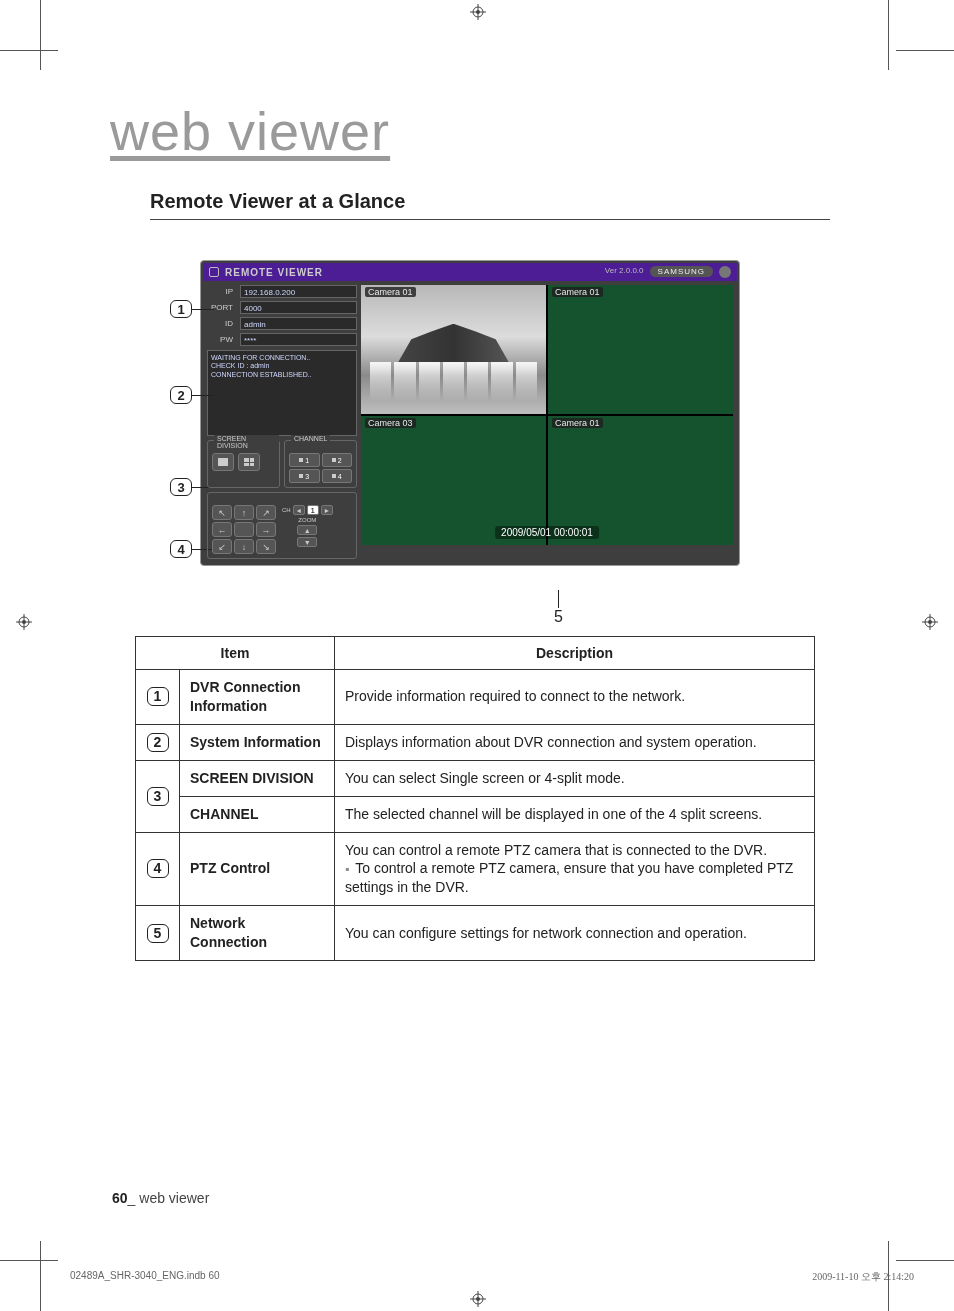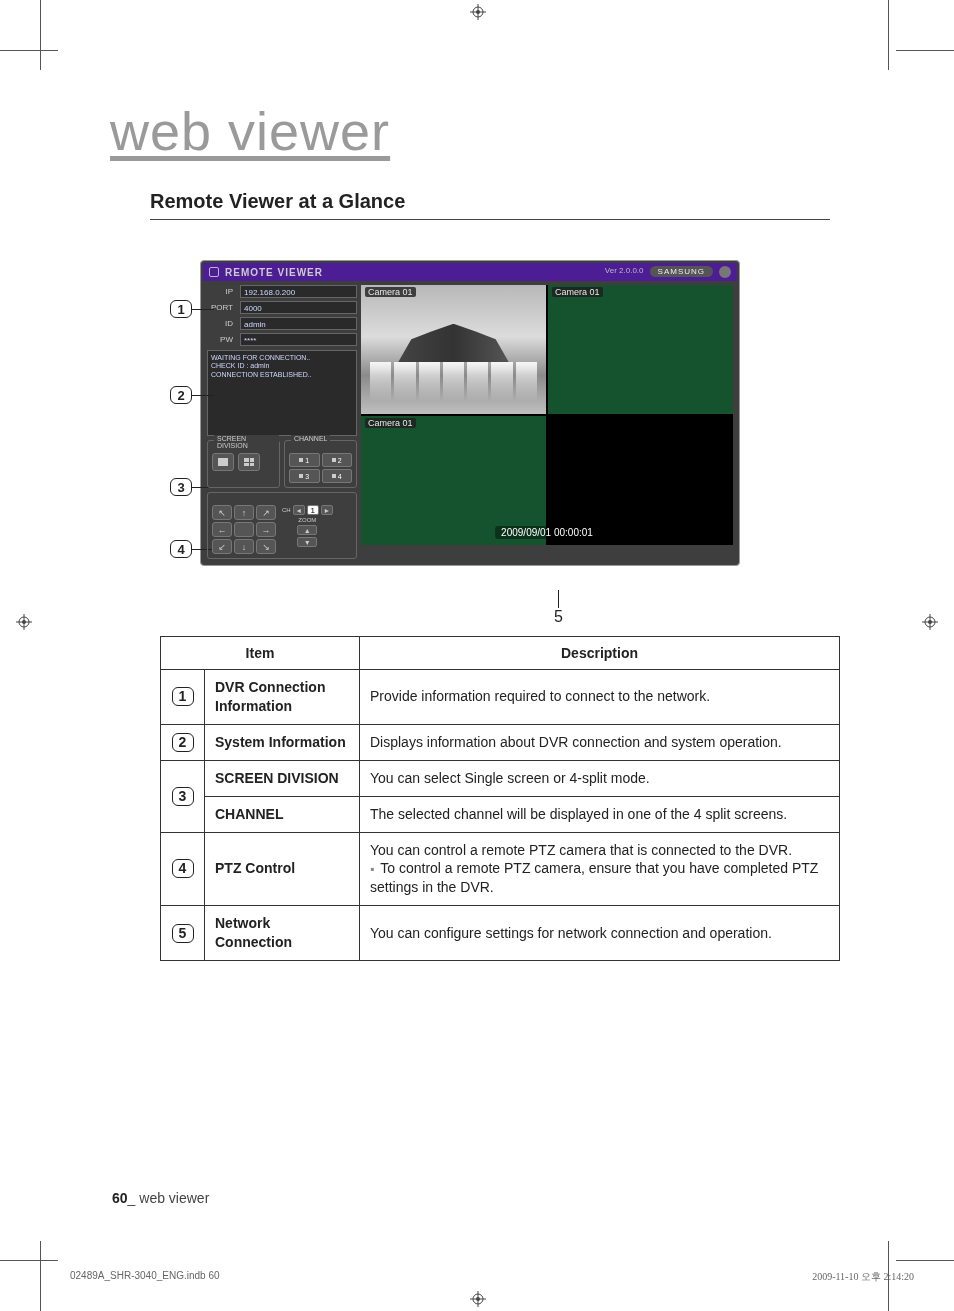--- a/index.html
+++ b/index.html
@@ -128,21 +128,21 @@
   .fountain span{ flex:1; background: linear-gradient(180deg, rgba(255,255,255,.9), rgba(255,255,255,0));}
   .v-timestamp { position: absolute; bottom: 6px; left: 50%; transform: translateX(-50%); color: #fff; font-size: 10px; background: rgba(0,0,0,.4); padding: 1px 6px; border-radius: 3px;}
   .bottom-bar { display:flex; gap:8px; justify-content:center; padding:8px;}
   .bb-btn { display:flex; align-items:center; gap:6px; background: linear-gradient(180deg,#777,#4a4a4a); border:1px solid #333; border-radius:4px; height:18px; padding:0 12px; color:#eee; font-size:8px; letter-spacing:1px;}
   .bb-icon { width:10px; height:10px; border-radius:50%; background:#9cf;}
   .bb-icon.red { background:#f99;}
   .bb-icon.gear { background:#ccc;}
 
   
   table.desc {
-    margin: 70px 0 0 50px;
+    margin: 70px 0 0 25px;
     width: 680px;
     border-collapse: collapse;
     font-size: 14px;
   }
   table.desc th {
     border: 1px solid #333;
     background: #fff;
     padding: 8px 6px;
     font-weight: bold;
     text-align: center;
@@ -352,24 +352,27 @@
                       <span></span>
                       <span></span>
                     </div>
                   </div>
                 <span class="label">Camera 01</span>
               </div>
               <div class="vcell">
                 <span class="label">Camera 01</span>
               </div>
               <div class="vcell">
+                <span class="label">Camera 03</span>
+              </div>
+              <div class="vcell">
                 <span class="label">Camera 01</span>
               </div>
             </div>
-            <div class="v-timestamp">2009/09/01 00:00:01</div>
+            <div class="v-timestamp">2009/05/01 00:00:01</div>
           </div>
         </div>
       </div>
     </div>
   </div>
 
   <table class="desc">
     <thead>
       <tr>
         <th colspan="2">Item</th>

